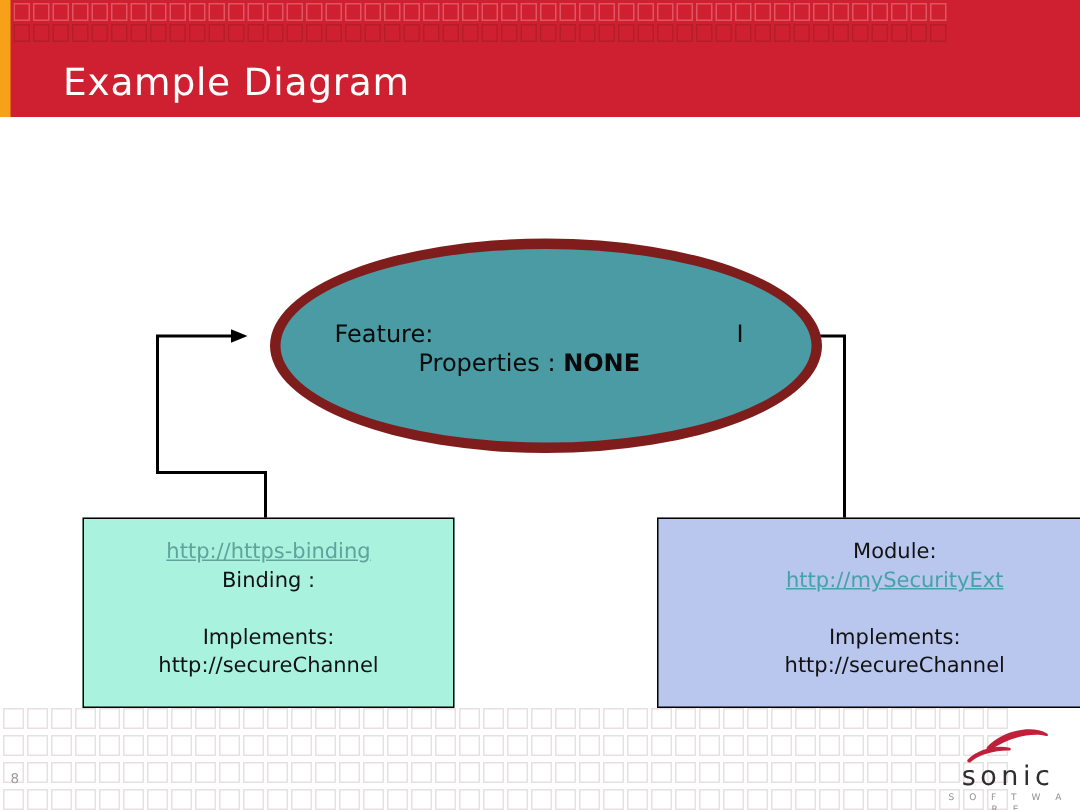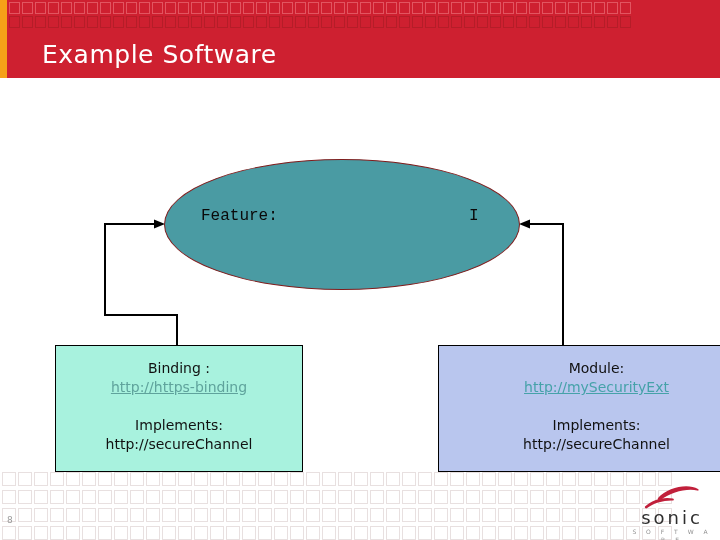--- a/index.html
+++ b/index.html
@@ -21,22 +21,22 @@
   
   .grid-row{position:absolute;left:2px;white-space:nowrap;overflow:hidden;width:718px;line-height:0;font-size:0;z-index:0;}
   .grid-row i{display:inline-block;width:12px;height:12px;border:1.5px solid var(--sq_gray);margin-right:2px;}
   .grid-row.g1{top:472px;}
   .grid-row.g2{top:490px;}
   .grid-row.g3{top:508px;}
   .grid-row.g4{top:526px;}
   
   .connectors{position:absolute;left:0;top:0;width:720px;height:540px;z-index:1;pointer-events:none;}
   .ellipse{
-    position:absolute;left:164px;top:159px;width:354px;height:129px;
-    background:var(--ellipse_teal);border:1px solid #7f1d1d;border-radius:50%;z-index:2;font-family:Liberation Mono, monospace;
+    position:absolute;left:180px;top:159px;width:354px;height:129px;
+    background:var(--ellipse_teal);border:7px solid #7f1d1d;border-radius:50%;z-index:2;
   }
   .ellipse .t{position:absolute;color:#0a0a0a;font-size:16px;white-space:nowrap;}
   .e-line1{left:36px;top:47px;}
   .e-line2{left:92px;top:66px;}
   .e-line2 b{font-weight:bold;}
   .e-cursor{left:304px;top:47px;}
   .dbox{
     position:absolute;top:345px;height:127px;border:1.5px solid #000;z-index:2;
     text-align:center;font-size:14px;line-height:19px;color:#111;box-sizing:border-box;
     padding-top:13px;
@@ -61,43 +61,44 @@
 <div class="slide">
 
   <div class="grid-row g1"><i></i><i></i><i></i><i></i><i></i><i></i><i></i><i></i><i></i><i></i><i></i><i></i><i></i><i></i><i></i><i></i><i></i><i></i><i></i><i></i><i></i><i></i><i></i><i></i><i></i><i></i><i></i><i></i><i></i><i></i><i></i><i></i><i></i><i></i><i></i><i></i><i></i><i></i><i></i><i></i><i></i><i></i></div>
   <div class="grid-row g2"><i></i><i></i><i></i><i></i><i></i><i></i><i></i><i></i><i></i><i></i><i></i><i></i><i></i><i></i><i></i><i></i><i></i><i></i><i></i><i></i><i></i><i></i><i></i><i></i><i></i><i></i><i></i><i></i><i></i><i></i><i></i><i></i><i></i><i></i><i></i><i></i><i></i><i></i><i></i><i></i><i></i><i></i></div>
   <div class="grid-row g3"><i></i><i></i><i></i><i></i><i></i><i></i><i></i><i></i><i></i><i></i><i></i><i></i><i></i><i></i><i></i><i></i><i></i><i></i><i></i><i></i><i></i><i></i><i></i><i></i><i></i><i></i><i></i><i></i><i></i><i></i><i></i><i></i><i></i><i></i><i></i><i></i><i></i><i></i><i></i><i></i><i></i><i></i></div>
   <div class="grid-row g4"><i></i><i></i><i></i><i></i><i></i><i></i><i></i><i></i><i></i><i></i><i></i><i></i><i></i><i></i><i></i><i></i><i></i><i></i><i></i><i></i><i></i><i></i><i></i><i></i><i></i><i></i><i></i><i></i><i></i><i></i><i></i><i></i><i></i><i></i><i></i><i></i><i></i><i></i><i></i><i></i><i></i><i></i></div>
 
   <div class="header">
     <div class="sq-row r1"><i></i><i></i><i></i><i></i><i></i><i></i><i></i><i></i><i></i><i></i><i></i><i></i><i></i><i></i><i></i><i></i><i></i><i></i><i></i><i></i><i></i><i></i><i></i><i></i><i></i><i></i><i></i><i></i><i></i><i></i><i></i><i></i><i></i><i></i><i></i><i></i><i></i><i></i><i></i><i></i><i></i><i></i><i></i><i></i><i></i><i></i><i></i><i></i></div>
     <div class="sq-row r2"><i></i><i></i><i></i><i></i><i></i><i></i><i></i><i></i><i></i><i></i><i></i><i></i><i></i><i></i><i></i><i></i><i></i><i></i><i></i><i></i><i></i><i></i><i></i><i></i><i></i><i></i><i></i><i></i><i></i><i></i><i></i><i></i><i></i><i></i><i></i><i></i><i></i><i></i><i></i><i></i><i></i><i></i><i></i><i></i><i></i><i></i><i></i><i></i></div>
-    <div class="page-title">Example Software</div>
+    <div class="page-title">Example Diagram</div>
   </div>
   <div class="accent-stripe"></div>
 
   <svg class="connectors" width="720" height="540" viewBox="0 0 720 540">
     <g>
       <path d="M177,346 L177,315 L105,315 L105,224 L155,224" fill="none" stroke="#000" stroke-width="2"></path>
       <polygon points="165,224 154,219.5 154,228.5" fill="#000"></polygon>
     </g>
     <g>
       <path d="M563,346 L563,224 L529,224" fill="none" stroke="#000" stroke-width="2"></path>
       <polygon points="519,224 530,219.5 530,228.5" fill="#000"></polygon>
     </g>
   </svg>
 
   <div class="ellipse">
     <span class="t e-line1">Feature:</span>
+    <span class="t e-line2"><span>Properties : </span><b>NONE</b></span>
     <span class="t e-cursor">I</span>
   </div>
 
   <div class="dbox left">
+    <p><a>http://https-binding</a></p>
     <p>Binding :</p>
-    <p><a>http://https-binding</a></p>
     <p class="spacer"></p>
     <p>Implements:</p>
     <p>http://secureChannel</p>
   </div>
 
   <div class="dbox right">
     <p>Module:</p>
     <p><a>http://mySecurityExt</a></p>
     <p class="spacer"></p>
     <p>Implements:</p>

